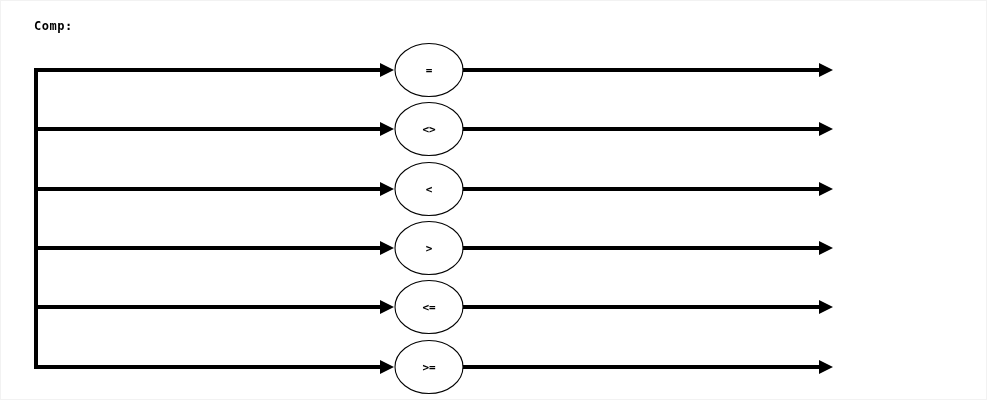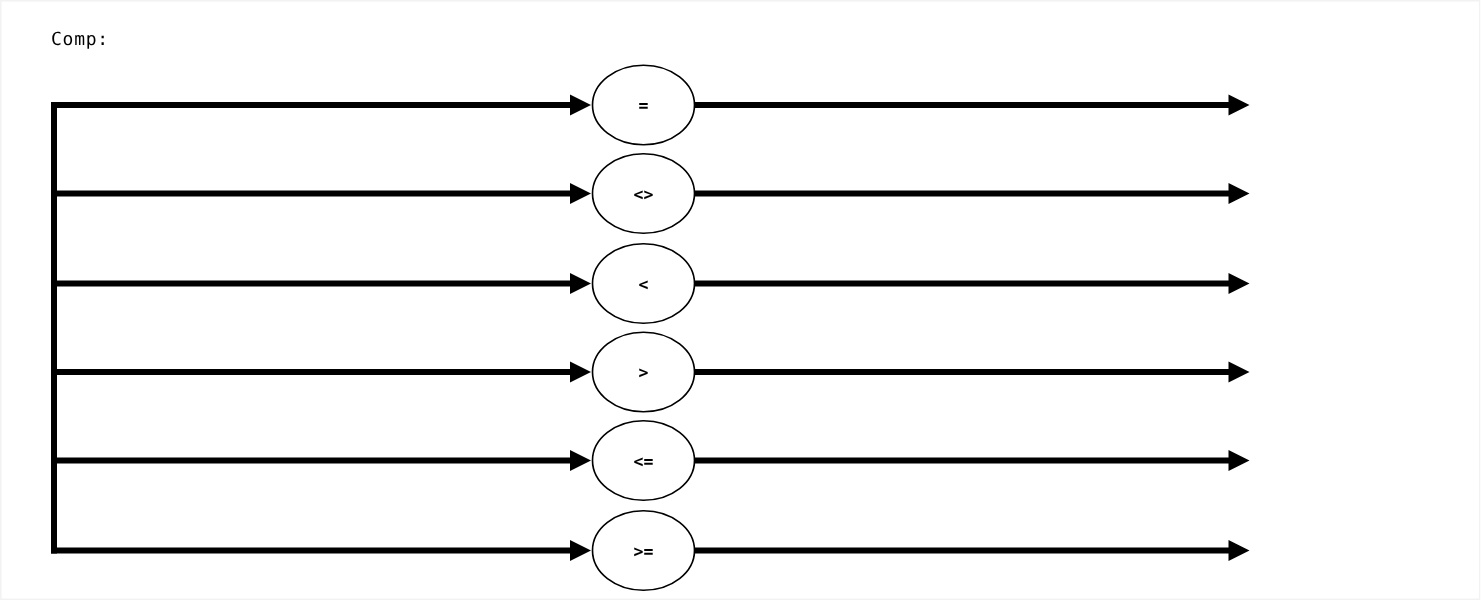--- a/index.html
+++ b/index.html
@@ -18,21 +18,21 @@
     background: #ffffff;
     box-sizing: border-box;
     border: 1px solid #f2f2f2;
     overflow: hidden;
   }
   #diagram-title {
     position: absolute;
     left: 33px;
     top: 18px;
     font-family: "DejaVu Sans Mono", "Liberation Mono", monospace;
-    font-weight: normal;
+    font-weight: bold;
     font-size: 12px;
     letter-spacing: 0.5px;
     color: #000000;
     white-space: pre;
   }
   #rail-svg {
     position: absolute;
     left: 0;
     top: 0;
     width: 987px;

